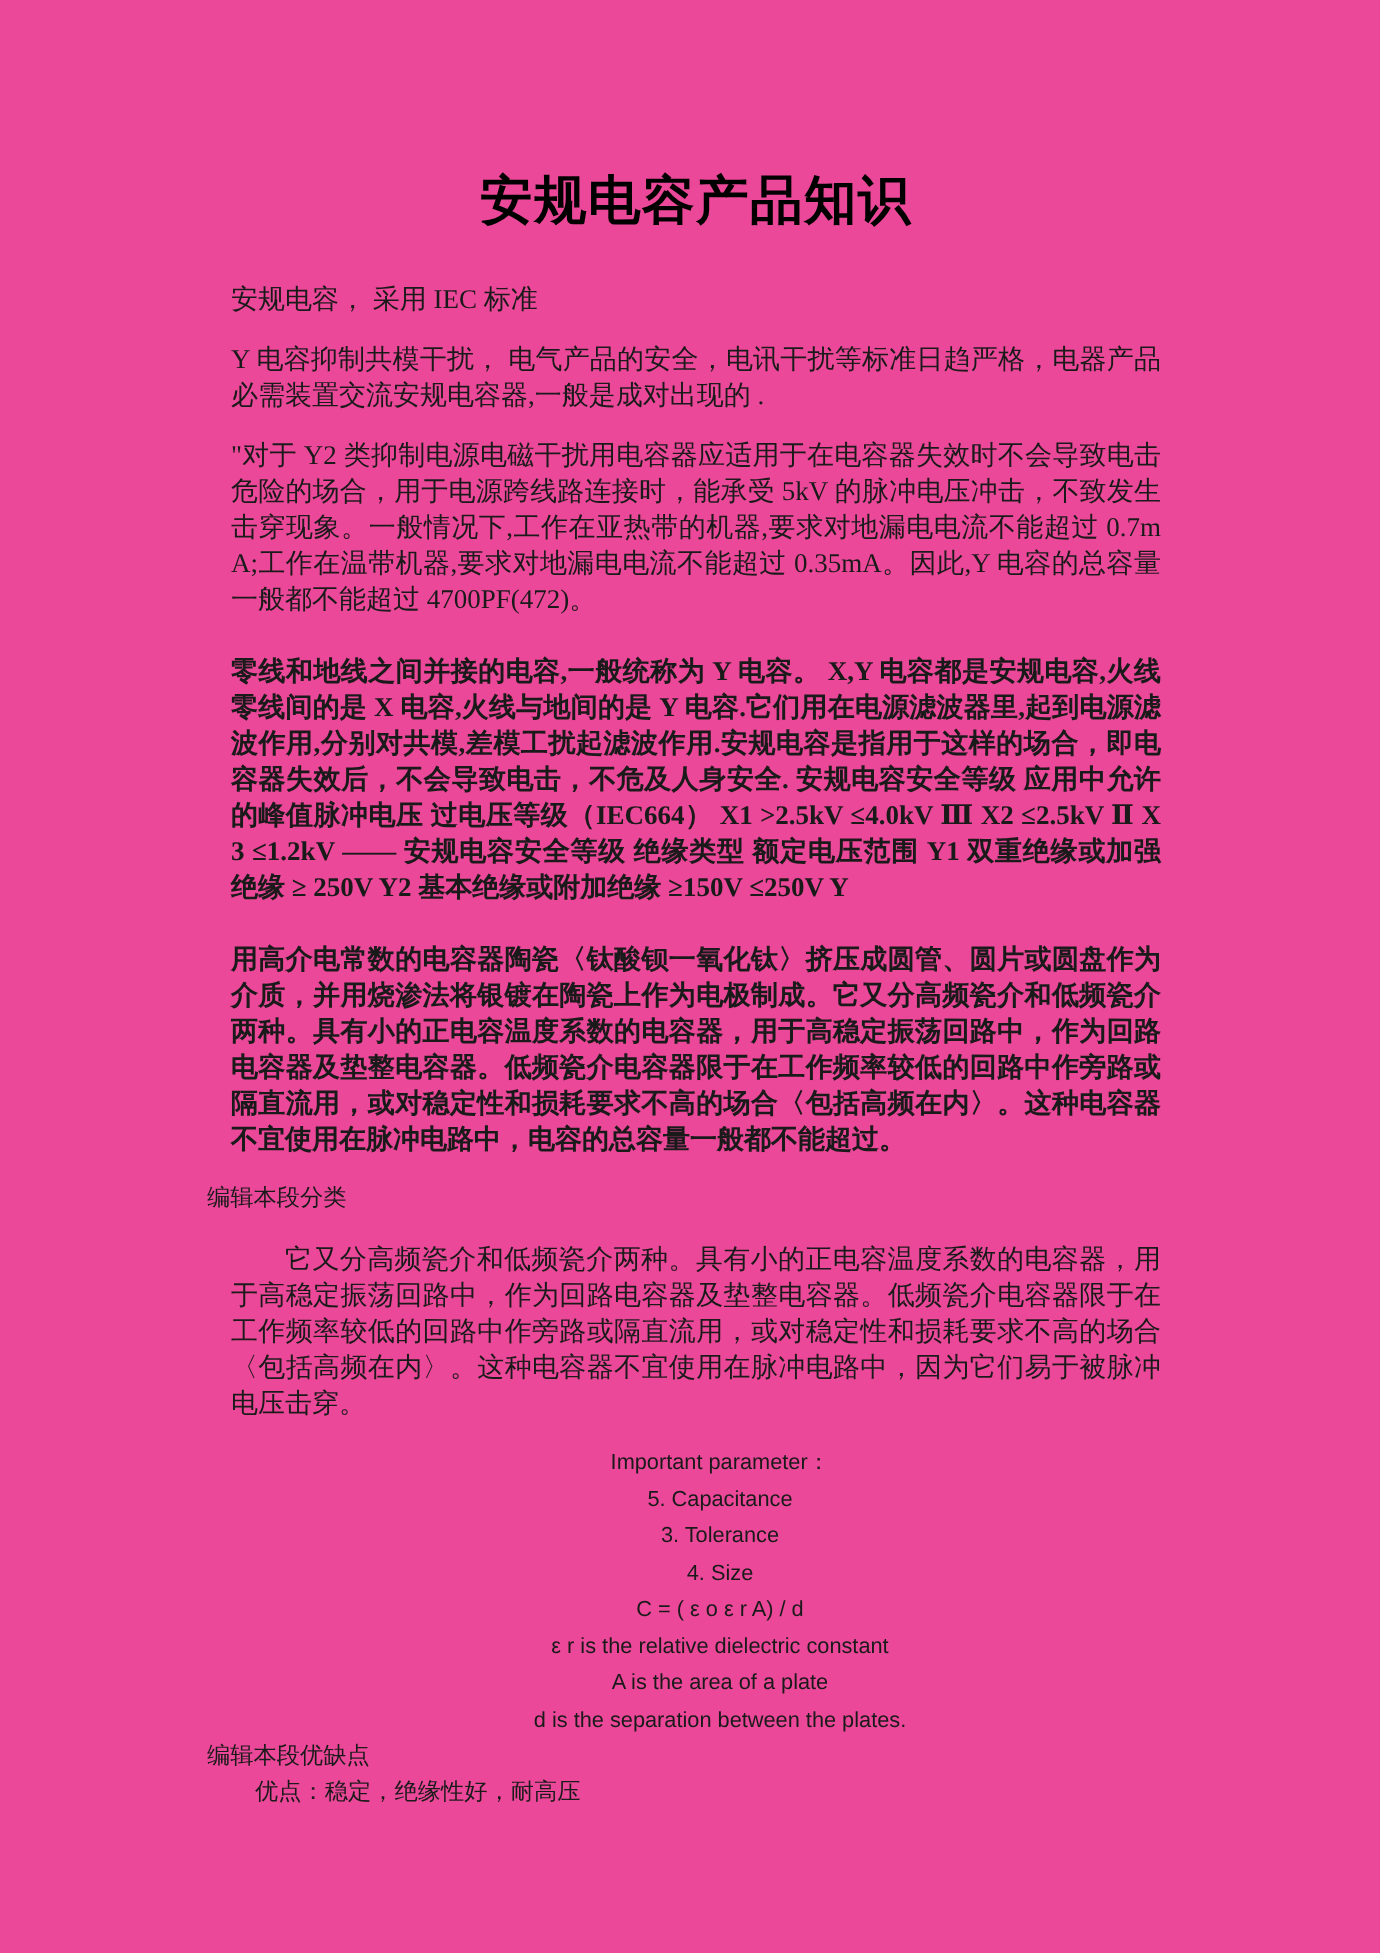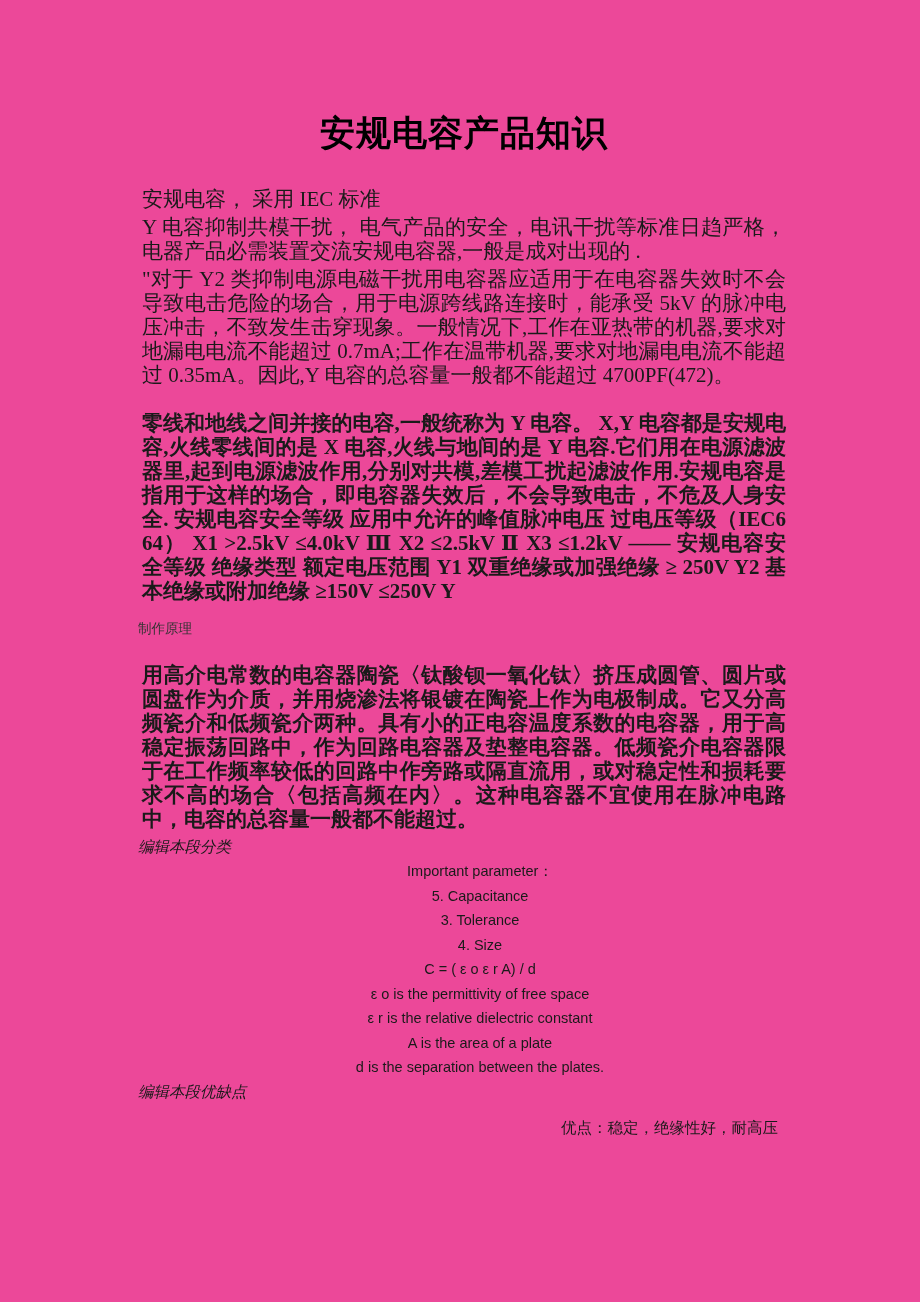--- a/index.html
+++ b/index.html
@@ -23,23 +23,23 @@
   .doc-title {
     font-family: "DejaVu Sans", "Liberation Sans", sans-serif;
     font-size: 35px;
     font-weight: 700;
     text-align: center;
     margin: 0 0 30px 0;
     color: #000000;
     letter-spacing: 1px;
   }
   p.body-text {
-    font-size: 21px;
+    font-size: 18px;
     line-height: 24px;
-    margin: 4px;
+    margin: 16px;
     text-align: justify;
     word-break: break-all;
   }
   p.spaced {
     margin-top: 24px;
     font-weight: bold;
   }
   .section-heading {
     font-family: "DejaVu Sans", "Liberation Sans", sans-serif;
     font-size: 24px;
@@ -53,69 +53,66 @@
     margin: 16px 0 0 0;
     color: #333333;
   }
   p.indent-first {
     text-indent: 2em;
   }
   .label-line {
     font-size: 15.5px;
     line-height: 24px;
     margin: 0;
-    font-style: italic;
   }
   .param-block {
     margin: 0;
     text-align: center;
   }
   .param-line {
     font-family: "Liberation Sans", "DejaVu Sans", sans-serif;
     font-size: 14.5px;
     line-height: 24.5px;
     margin: 0;
     padding-left: 32px;
   }
   .pros-line {
     font-size: 15.5px;
     line-height: 24px;
-    margin: 12px;
+    margin: 0;
     padding-left: 32px;
-    text-align: right;
   }
 </style>
 </head>
 <body>
 
 <div class="page">
 
   <h1 class="doc-title">安规电容产品知识</h1>
 
   <p class="body-text">安规电容， 采用  IEC  标准</p>
   <p class="body-text">Y 电容抑制共模干扰，  电气产品的安全，电讯干扰等标准日趋严格，电器产品必需装置交流安规电容器,一般是成对出现的  .</p>
   <p class="body-text">"对于 Y2 类抑制电源电磁干扰用电容器应适用于在电容器失效时不会导致电击危险的场合，用于电源跨线路连接时，能承受 5kV 的脉冲电压冲击，不致发生击穿现象。一般情况下,工作在亚热带的机器,要求对地漏电电流不能超过 0.7mA;工作在温带机器,要求对地漏电电流不能超过 0.35mA。因此,Y 电容的总容量一般都不能超过 4700PF(472)。</p>
 
   <p class="body-text spaced">零线和地线之间并接的电容,一般统称为 Y 电容。   X,Y 电容都是安规电容,火线零线间的是 X 电容,火线与地间的是 Y 电容.它们用在电源滤波器里,起到电源滤波作用,分别对共模,差模工扰起滤波作用.安规电容是指用于这样的场合，即电容器失效后，不会导致电击，不危及人身安全.  安规电容安全等级  应用中允许的峰值脉冲电压  过电压等级（IEC664）   X1 &gt;2.5kV ≤4.0kV  Ⅲ  X2  ≤2.5kV  Ⅱ  X3  ≤1.2kV ——   安规电容安全等级  绝缘类型  额定电压范围 Y1  双重绝缘或加强绝缘  ≥  250V Y2  基本绝缘或附加绝缘  ≥150V  ≤250V Y</p>
 
 
-  <p class="sub-label">制作原理</p>
 
   <p class="body-text spaced">用高介电常数的电容器陶瓷〈钛酸钡一氧化钛〉挤压成圆管、圆片或圆盘作为介质，并用烧渗法将银镀在陶瓷上作为电极制成。它又分高频瓷介和低频瓷介两种。具有小的正电容温度系数的电容器，用于高稳定振荡回路中，作为回路电容器及垫整电容器。低频瓷介电容器限于在工作频率较低的回路中作旁路或隔直流用，或对稳定性和损耗要求不高的场合〈包括高频在内〉。这种电容器不宜使用在脉冲电路中，电容的总容量一般都不能超过。</p>
 
   <p class="label-line">编辑本段分类</p>
 
+  <p class="body-text indent-first">它又分高频瓷介和低频瓷介两种。具有小的正电容温度系数的电容器，用于高稳定振荡回路中，作为回路电容器及垫整电容器。低频瓷介电容器限于在工作频率较低的回路中作旁路或隔直流用，或对稳定性和损耗要求不高的场合〈包括高频在内〉。这种电容器不宜使用在脉冲电路中，因为它们易于被脉冲电压击穿。</p>
 
   <div class="param-block">
     <p class="param-line">Important parameter：</p>
     <p class="param-line">5. Capacitance</p>
     <p class="param-line">3. Tolerance</p>
     <p class="param-line">4. Size</p>
     <p class="param-line">C = ( ε o ε r A) / d</p>
-    <p class="param-line">ε o is the permittivity of free space</p>
     <p class="param-line">ε r is the relative dielectric constant</p>
     <p class="param-line">A is the area of a plate</p>
     <p class="param-line">d is the separation between the plates.</p>
   </div>
 
   <p class="label-line">编辑本段优缺点</p>
 
   <p class="pros-line">优点：稳定，绝缘性好，耐高压</p>
 
 </div>

